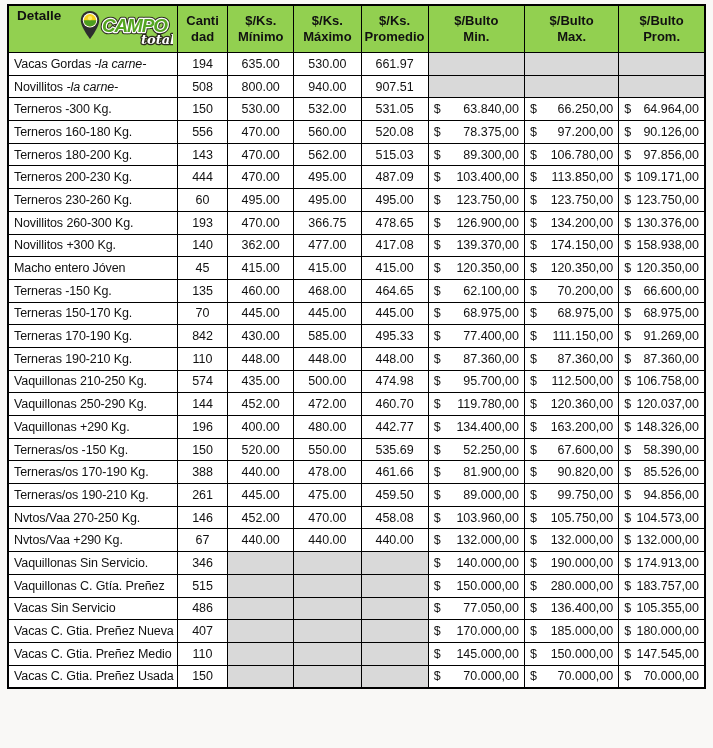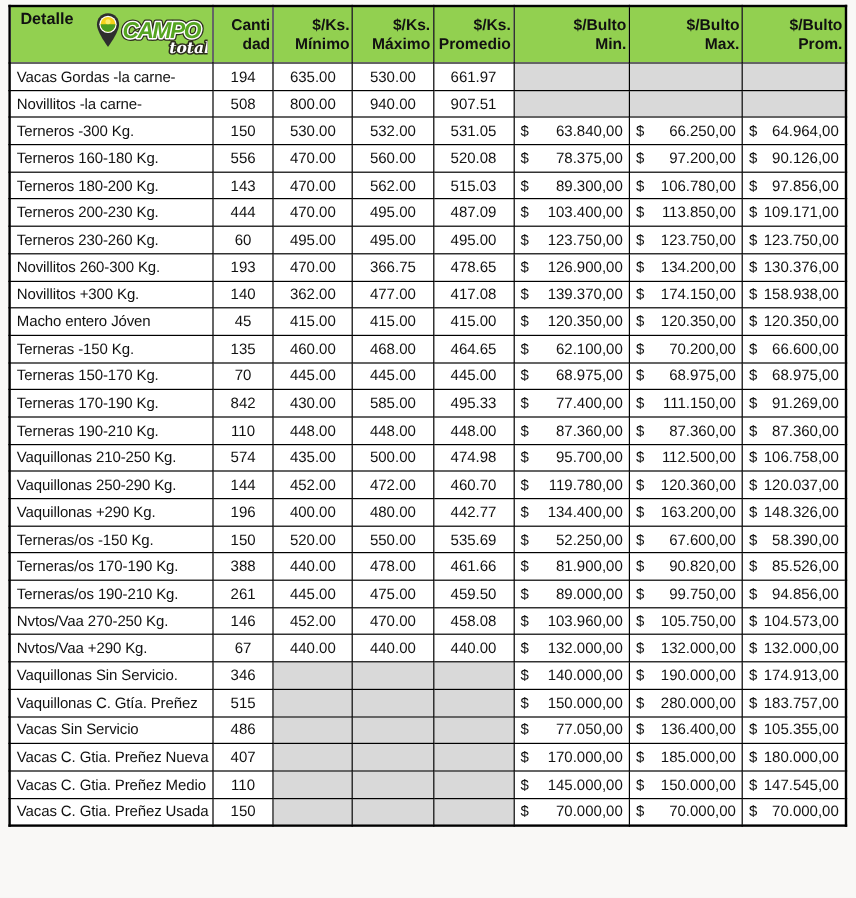--- a/index.html
+++ b/index.html
@@ -1,25 +1,25 @@
 <!DOCTYPE html>
 <html><head>
 <meta charset="utf-8">
 <style>
   html,body{margin:0;padding:0;background:#f2f1ef;font-family:"Liberation Sans",sans-serif;}
   .wrap{width:713px;height:748px;box-sizing:border-box;padding:4px 7px;background:#f9f8f6;}
   table{border-collapse:collapse;width:699px;table-layout:fixed;border:2px solid #000;background:#fff;}
   th,td{border:1px solid #000;box-sizing:border-box;overflow:hidden;white-space:nowrap;}
-  thead th{background:#92D050;color:#111;font-weight:bold;font-size:13px;line-height:1.25;height:47px;text-align:right;padding:2px;}
+  thead th{background:#92D050;color:#111;font-weight:bold;font-size:13px;line-height:1.25;height:47px;text-align:center;padding:2px;}
   thead th.detalle-head{text-align:left;padding-left:8px;}
   .head-flex{display:flex;justify-content:space-between;height:100%;}
   .head-flex .lbl{font-size:13.5px;}
   tbody td{height:22.7px;font-size:12.5px;color:#111;padding:0 4px;}
   td.detalle{text-align:left;padding-left:5px;letter-spacing:-0.1px;}
-  td.detalle .sfx{}
+  td.detalle .sfx{font-style:italic;}
   td.center{text-align:center;}
   td.money{padding:0 5px;}
   td.money .inner{display:flex;justify-content:space-between;align-items:center;}
   td.money .val{text-align:right;}
   td.empty{background:#D9D9D9;}
   .logo{flex:0 0 auto;margin-right:2px;}
 </style>
 </head>
 <body>
 

